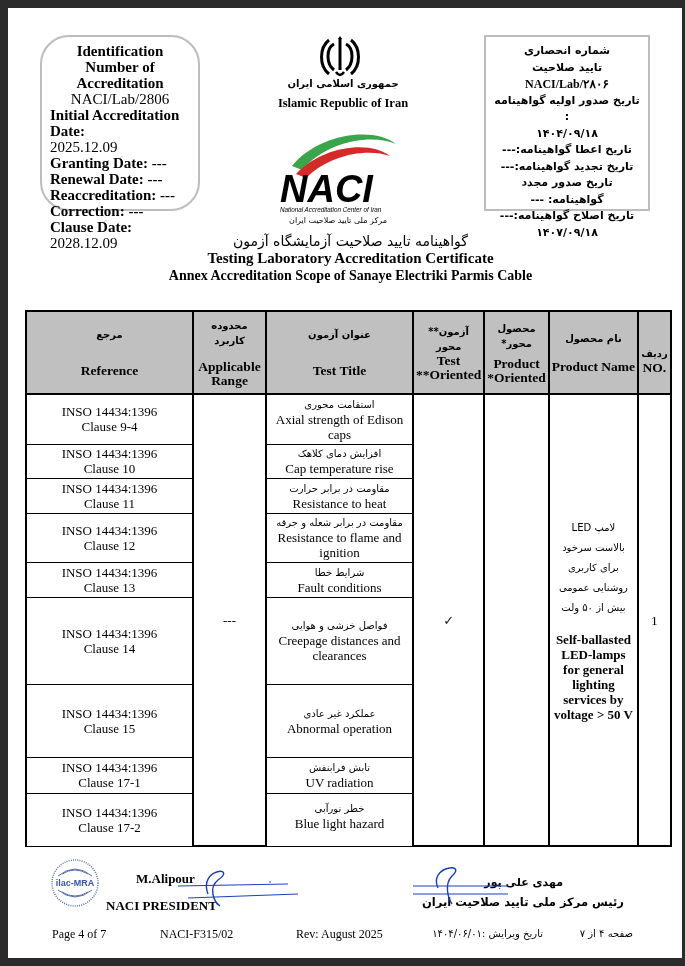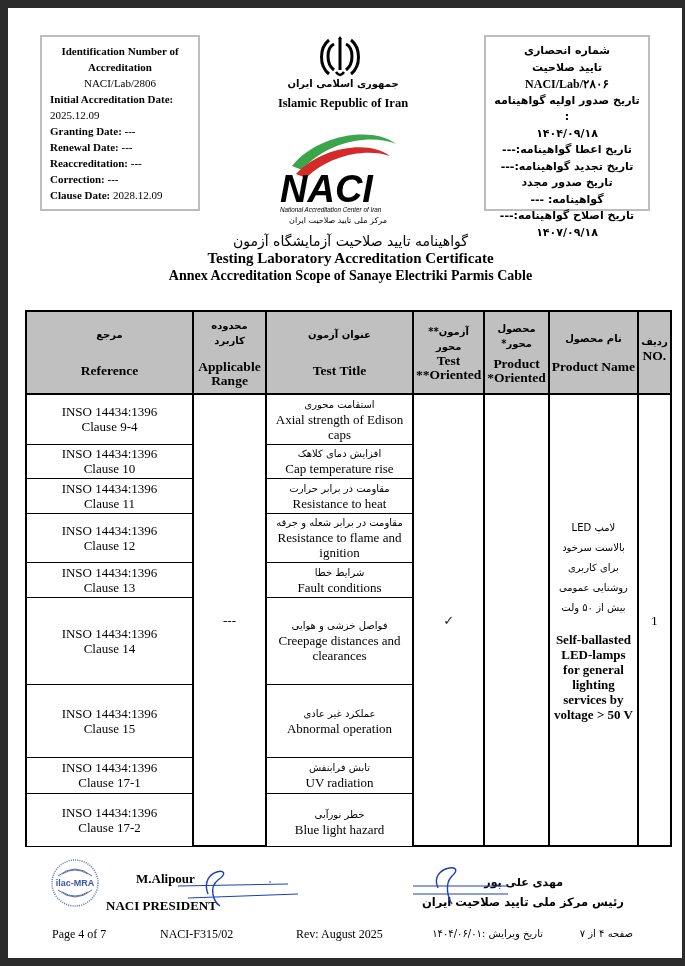--- a/index.html
+++ b/index.html
@@ -1,20 +1,20 @@
 <!DOCTYPE html>
 <html><head>
 <meta charset="utf-8">
 <style>
   html, body { margin:0; padding:0; }
   body { width:685px; height:966px; background:#2b2b2b; position:relative; overflow:hidden; font-family:"Liberation Serif", serif; color:#000; }
   .page { position:absolute; left:8px; top:8px; width:674px; height:950px; background:#fff; }
   .abs { position:absolute; }
   .box { position:absolute; border:2px solid #bdbdbd; background:#fff; box-sizing:border-box; }
-  .idbox { left:32px; top:27px; width:160px; height:176px; font-size:11px; line-height:16px; padding:6px 8px; font-weight:bold; }
+  .idbox { left:32px; top:27px; width:160px; height:176px; font-size:15px; line-height:16px; padding:6px 8px; font-weight:bold;border-radius:29px; }
   .idbox .c { text-align:center; }
   .idbox .n { font-weight:normal; }
   .fabox { left:476px; top:27px; width:166px; height:176px; font-size:11px; line-height:16.5px; padding:6px 6px; text-align:center; direction:rtl; font-family:"DejaVu Sans", sans-serif; font-weight:bold; }
   .fabox .en { font-family:"Liberation Serif", serif; font-size:12px; }
   .emblem { left:312px; top:26px; width:40px; height:46px; }
   .center-fa { left:240px; top:70px; width:190px; text-align:center; font-family:"DejaVu Sans", sans-serif; font-size:10px; font-weight:bold; direction:rtl; }
   .center-en { left:240px; top:88px; width:190px; text-align:center; font-size:12.5px; font-weight:bold; }
   .naci { left:270px; top:118px; width:130px; height:100px; }
   .titles { left:120px; top:224px; width:445px; text-align:center; }
   .t1 { font-family:"DejaVu Sans", sans-serif; font-size:14px; direction:rtl; line-height:18px; }
@@ -135,21 +135,21 @@
       <th>
             <span class="fa">محصول</span>
             <span class="fa">محور*</span>
             <span class="en" style="margin-top:6px">Product</span>
             <span class="en">*Oriented</span>
           </th>
       <th>
             <span class="fa" style="margin-bottom:14px">نام محصول</span>
             <span class="en" style="white-space:nowrap">Product Name</span>
           </th>
-      <th style="vertical-align:top;padding-top:22px">
+      <th style="vertical-align:top;padding-top:34px">
             <span class="fa">ردیف</span>
             <span class="en">NO.</span>
           </th>
     </tr>
 
     <tr style="height:50px">
       <td class="inner ref">
             <div>INSO 14434:1396</div>
             <div>Clause  9-4</div>
           </td>
@@ -238,21 +238,21 @@
       <td class="inner">
             <span class="fa">تابش فرابنفش</span>
             <div>UV radiation</div>
           </td>
     </tr>
     <tr style="height:53px">
       <td class="inner ref">
             <div>INSO 14434:1396</div>
             <div>Clause  17-2</div>
           </td>
-      <td class="inner" style="vertical-align:top;padding-top:13px">
+      <td class="inner" style="vertical-align:top;padding-top:7px">
             <span class="fa">خطر نورآبی</span>
             <div>Blue light hazard</div>
           </td>
     </tr>
   </tbody>
     </table>
 
   <svg class="abs ilac" viewBox="0 0 50 50">
     <circle cx="25" cy="25" r="23" fill="none" stroke="#5a6fa8" stroke-width="1.5" stroke-dasharray="1 1.2"></circle>
     <path d="M8 18 Q25 4 42 18" fill="none" stroke="#5a6fa8" stroke-width="1"></path>

